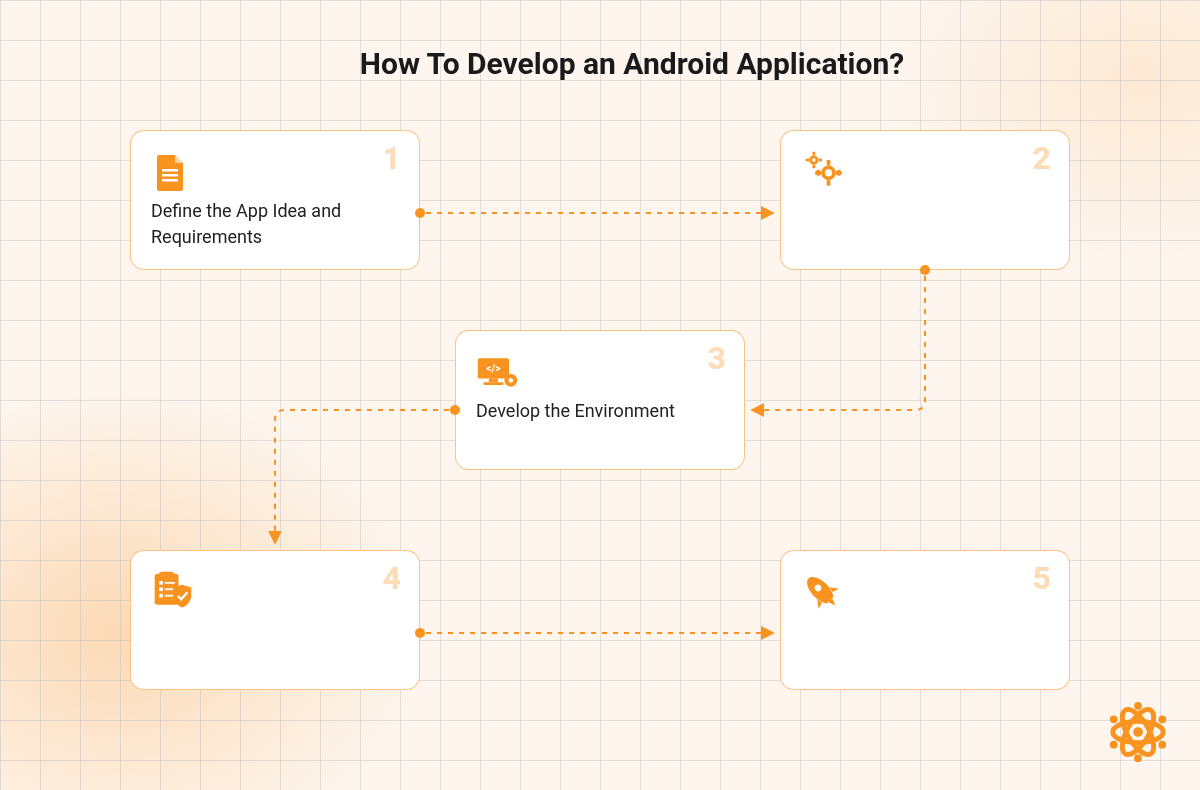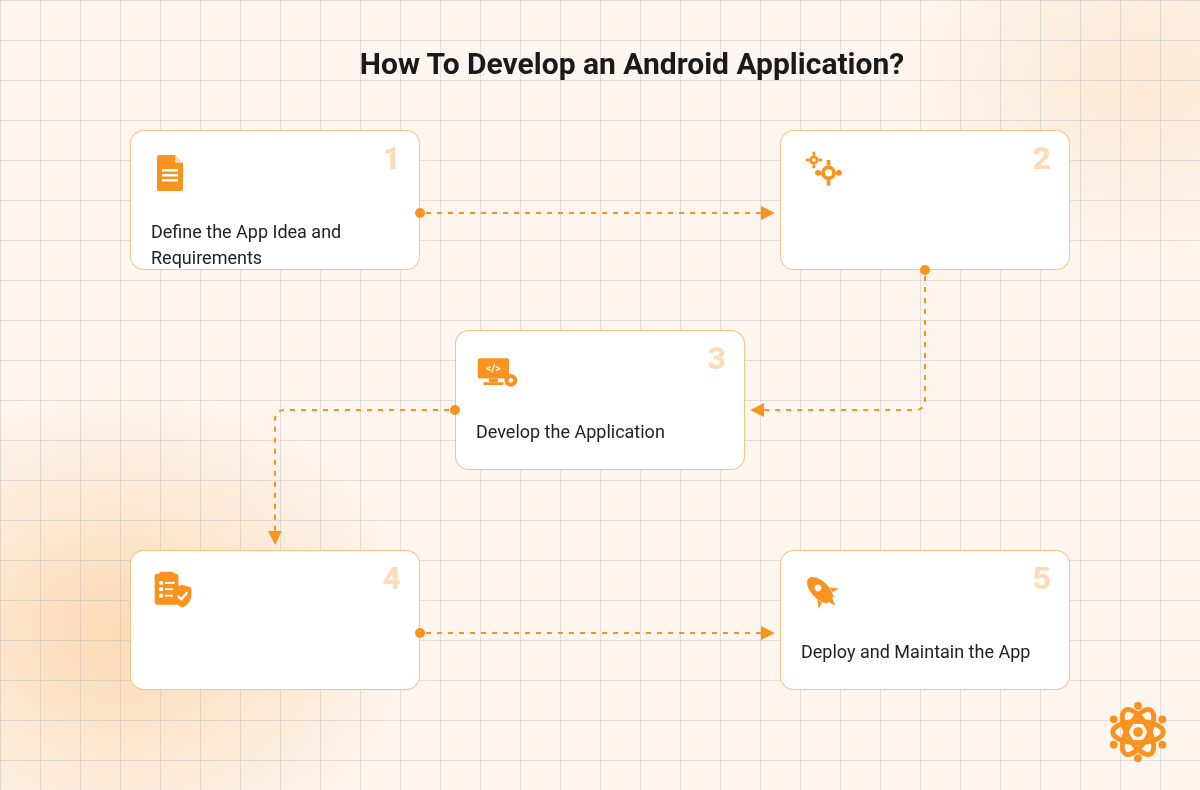--- a/index.html
+++ b/index.html
@@ -50,21 +50,21 @@
     font-weight: 800;
     color: rgba(247,147,30,0.32);
   }
   .card .icon {
     height: 44px;
     width: 44px;
     display: flex;
     align-items: flex-end;
   }
   .card .label {
-    margin-top: 26px;
+    margin-top: 5px;
     font-size: 18px;
     line-height: 1.45;
     color: #222;
   }
   svg.connectors {
     position: absolute;
     inset: 0;
     width: 1200px;
     height: 790px;
     pointer-events: none;
@@ -142,21 +142,21 @@
   <div class="icon">
     <svg viewBox="0 0 48 40" width="46" height="40">
       <rect x="2" y="4" width="34" height="22" rx="2" fill="#F7931E"></rect>
       <rect x="14" y="26" width="10" height="4" fill="#F7931E"></rect>
       <rect x="8" y="30" width="22" height="3" rx="1" fill="#F7931E"></rect>
       <text x="19" y="19" text-anchor="middle" fill="#fff" font-size="11" font-weight="bold">&lt;/&gt;</text>
       <circle cx="38" cy="28" r="7" fill="#F7931E"></circle>
       <circle cx="38" cy="28" r="2.5" fill="#fff"></circle>
     </svg>
   </div>
-  <div class="label">Develop the Application</div>
+  <div class="label">Develop the Environment</div>
 </div>
 
 <div class="card" style="left:130px; top:550px;">
   <div class="num">4</div>
   <div class="icon">
     <svg viewBox="0 0 48 44" width="46" height="42">
       <rect x="4" y="2" width="26" height="34" rx="3" fill="#F7931E"></rect>
       <rect x="9" y="0" width="16" height="5" rx="2" fill="#F7931E"></rect>
       <g fill="#fff">
         <rect x="9" y="10" width="4" height="4"></rect>
@@ -178,21 +178,20 @@
     <svg viewBox="0 0 44 44" width="42" height="42">
       <g transform="rotate(-45 22 22)" fill="#F7931E">
         <path d="M22 2c5 0 9 8 9 18 0 6-2 11-4 14h-10c-2-3-4-8-4-14 0-10 4-18 9-18z"></path>
         <circle cx="22" cy="16" r="3.5" fill="#fff"></circle>
         <path d="M13 24l-6 8 7-2z"></path>
           <path d="M31 24l6 8-7-2z"></path>
         <path d="M19 34h6l-3 8z"></path>
       </g>
     </svg>
   </div>
-  <div class="label">Deploy and Maintain the App</div>
 </div>
 
 <svg class="connectors">
   <defs>
     <marker id="arr" viewBox="0 0 10 10" refX="8" refY="5" markerWidth="7" markerHeight="7" orient="auto">
       <path d="M0 0L10 5L0 10z" class="arrowhead"></path>
     </marker>
   </defs>
 
   <circle class="dot" cx="420" cy="213" r="5"></circle>

